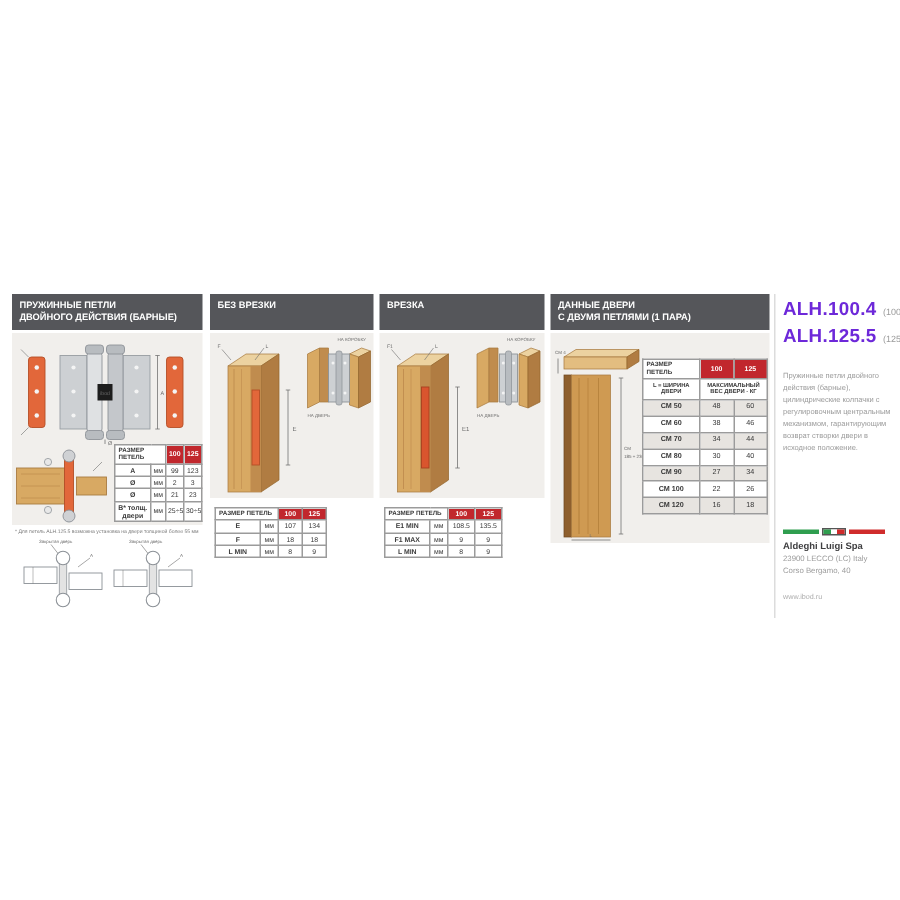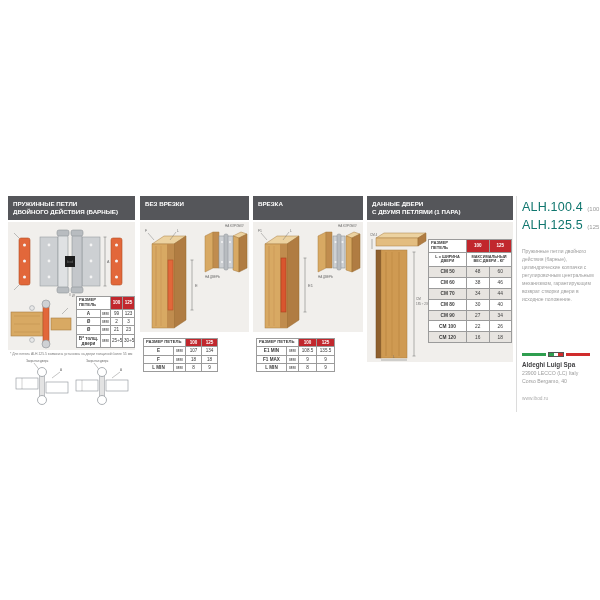--- a/index.html
+++ b/index.html
@@ -17,21 +17,21 @@
   th { font-weight:bold; }
   th.lbl { font-size:4.2px; text-align:left; padding-left:2px; background:#fff; }
   th.red { background:#c1272d; color:#fff; }
   tbody td:first-child { font-weight:bold; }
   .t4 tbody tr:nth-child(odd) td { background:#e7e4e0; }
   .t4 td { font-size:4.8px; padding:2.2px 1px; }
   .subhead td { font-size:3.9px; font-weight:bold; background:#fff !important; }
 
   
   .code-line { position:absolute; left:522px; width:78px; white-space:nowrap; }
-  .code { font-size:12.5px; font-weight:normal; color:#0f766e; letter-spacing:0.2px; }
+  .code { font-size:12.5px; font-weight:bold; color:#6d28d9; letter-spacing:0.2px; }
   .code-size { font-size:6px; color:#9a9a9a; }
   .desc { position:absolute; left:522px; top:247px; width:72px; font-size:5px; line-height:1.6;
           color:#9c9c9c; }
   .divider { position:absolute; left:516px; top:196px; width:1px; height:216px; background:#dcdcdc; }
 
   .flagbar { position:absolute; left:522px; top:352px; width:72px; height:5px; display:flex; align-items:center; }
   .flag-green { width:24px; height:3px; background:#2f9e4f; }
   .flag-mini  { width:16px; height:5px; margin:0 2px; border:0.5px solid #555; display:flex; }
   .flag-mini span { flex:1; height:100%; }
   .flag-red  { width:24px; height:3px; background:#d02c2c; }

